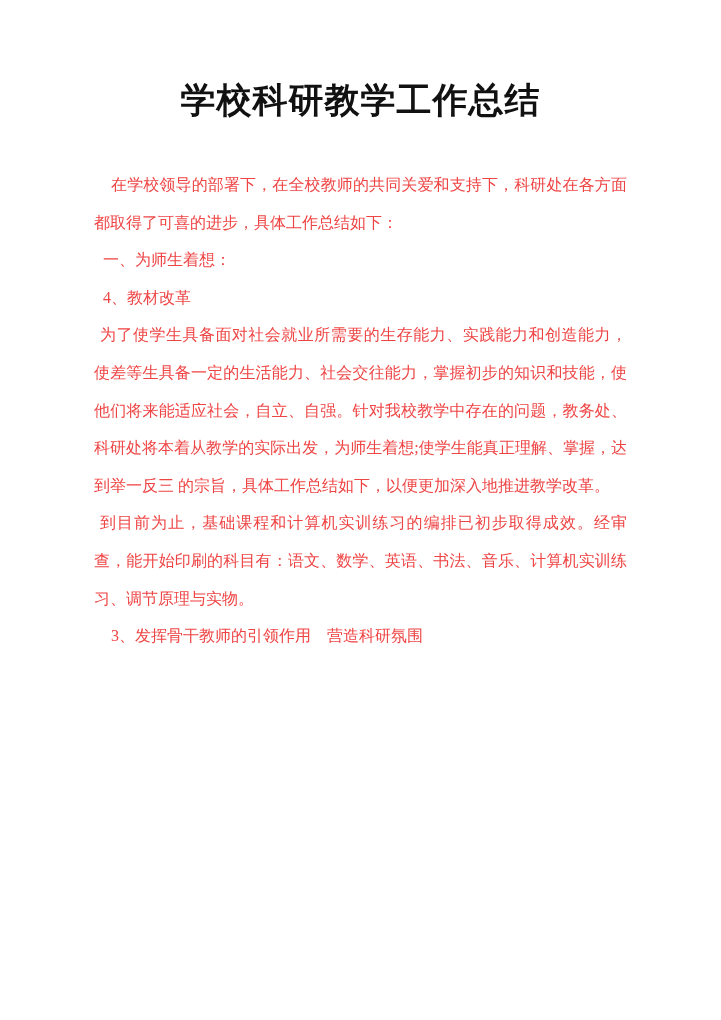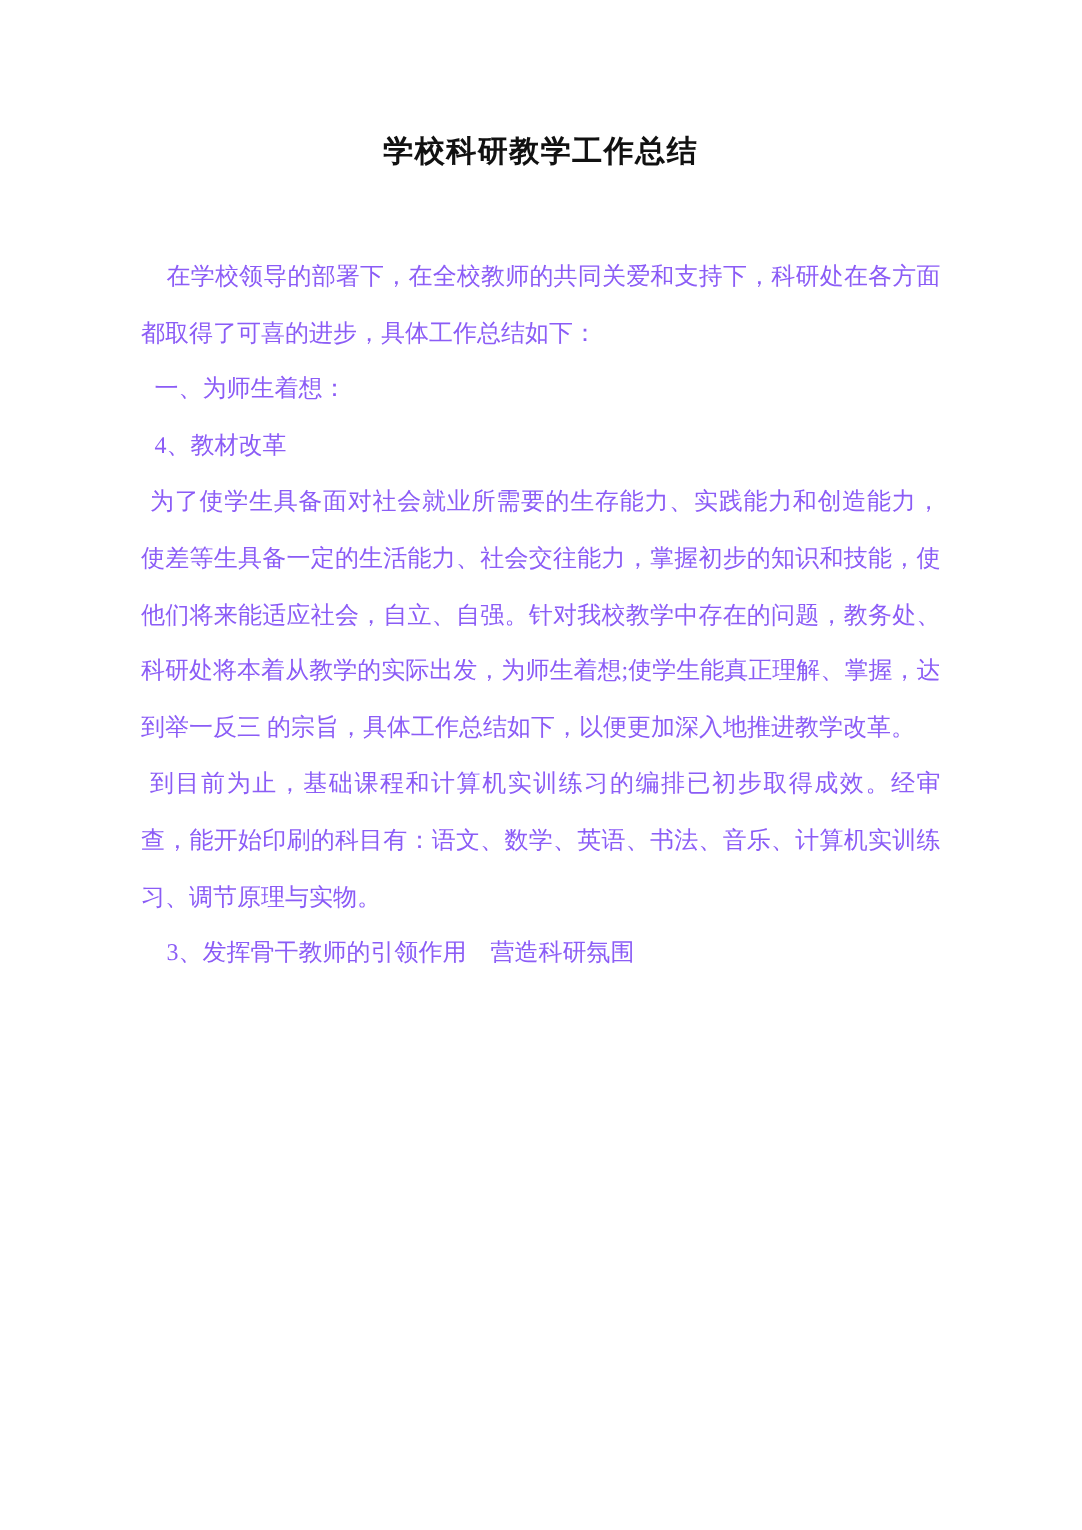--- a/index.html
+++ b/index.html
@@ -16,35 +16,35 @@
   .page {
     box-sizing: border-box;
     width: 721px;
     height: 1020px;
     background: #ffffff;
     padding: 86px 94px 0 94px;
     color: #1a1a1a;
   }
   .doc-title {
     margin: 0 0 50px 0;
-    font-size: 20px;
+    font-size: 35px;
     font-weight: bold;
     line-height: 30px;
     text-align: center;
     letter-spacing: 1px;
     color: #111111;
   }
   .doc-body p {
     margin: 0;
     font-size: 16px;
     line-height: 37.6px;
     text-align: justify;
     text-justify: inter-ideograph;
     letter-spacing: 0;
-    color: #8b5cf6;
+    color: #ef4444;
     word-break: break-all;
   }
   
   .ind-a { text-indent: 17px; }  
   .ind-b { text-indent: 9px;  }  
   .ind-c { text-indent: 6px;  }  
 </style>
 </head>
 <body>
 

